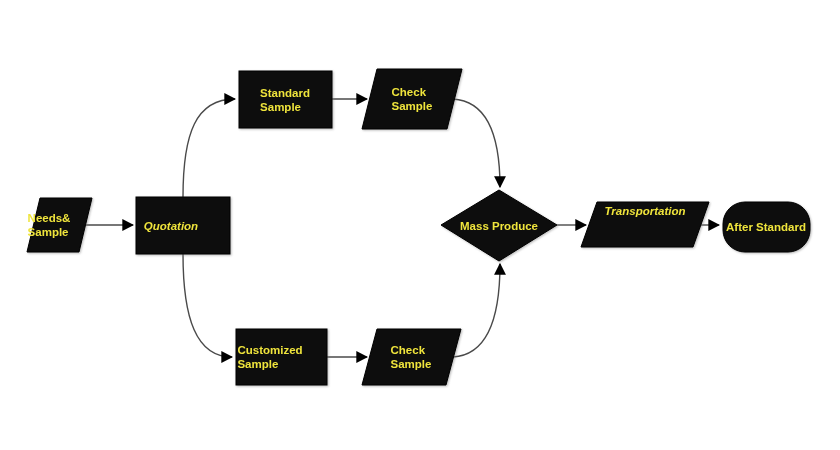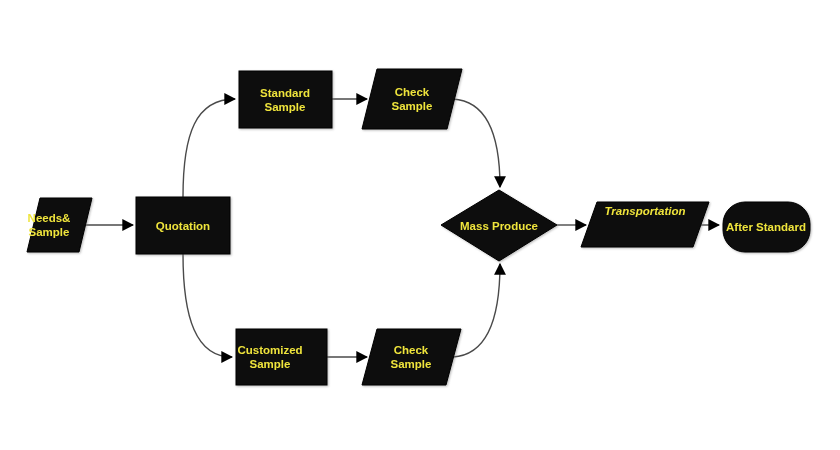--- a/index.html
+++ b/index.html
@@ -31,21 +31,21 @@
     stroke: #4a4a4a;
     stroke-width: 1.4;
   }
   .node-label {
     position: absolute;
     transform: translate(-50%, -50%);
     color: #efe43c;
     font-weight: bold;
     font-size: 11.5px;
     line-height: 14px;
-    text-align: center;
+    text-align: left;
     white-space: nowrap;
     pointer-events: none;
   }
   .node-label span { display: block; }
 </style>
 </head>
 <body>
 
 <div class="canvas">
 
@@ -79,21 +79,21 @@
       <polygon class="shape" points="597,202 709,202 693,247 581,247"></polygon>
       <rect class="shape" x="723" y="202" width="87" height="50" rx="22" ry="22"></rect>
     </g>
   </svg>
 
   <div class="node-label" style="left:49px; top:225px;">
     <span>Needs&amp;</span>
     <span>Sample</span>
   </div>
 
-  <div class="node-label" style="left:183px; top:226px;">
+  <div class="node-label" style="left:171px; top:226px;font-style:italic;">
     <span>Quotation</span>
   </div>
 
   <div class="node-label" style="left:285px; top:100px;">
     <span>Standard</span>
     <span>Sample</span>
   </div>
 
   <div class="node-label" style="left:412px; top:99px;">
     <span>Check</span>

